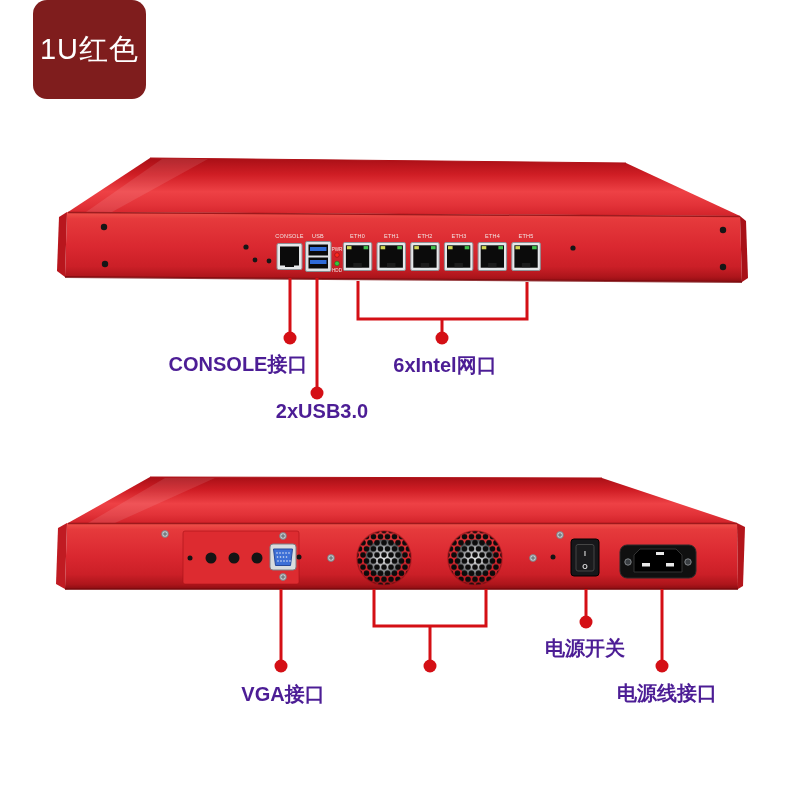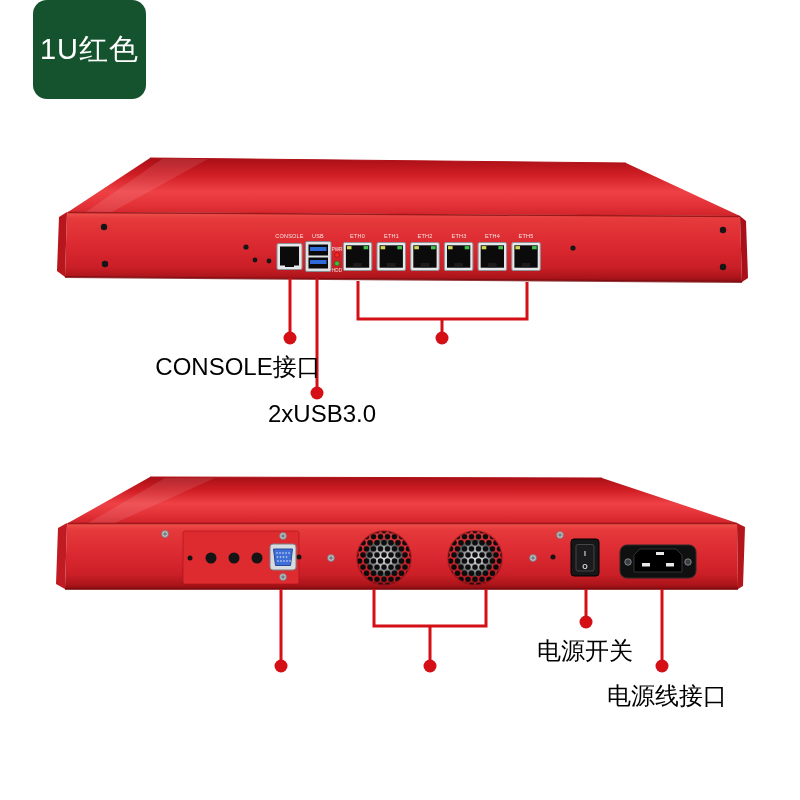--- a/index.html
+++ b/index.html
@@ -1,23 +1,23 @@
 <!DOCTYPE html>
 <html><head>
 <meta charset="utf-8">
 <style>
   html,body{margin:0;padding:0;background:#fff;}
   .stage{position:relative;width:800px;height:800px;background:#ffffff;overflow:hidden;
          font-family:"Liberation Sans",sans-serif;}
-  .badge{position:absolute;left:33px;top:0;width:113px;height:99px;background:#14532d;
+  .badge{position:absolute;left:33px;top:0;width:113px;height:99px;background:#7f1d1d;
          border-radius:14px;color:#fff;font-size:29px;font-weight:500;letter-spacing:1px;
          display:flex;align-items:center;justify-content:center;}
   svg.scene{position:absolute;left:0;top:0;display:block;}
-  .callout-label{position:absolute;transform:translateX(-50%);font-size:24px;font-weight:400;
-         color:#000000;white-space:nowrap;}
+  .callout-label{position:absolute;transform:translateX(-50%);font-size:20px;font-weight:700;
+         color:#4c1d95;white-space:nowrap;}
   .tiny{font-size:5.5px;fill:#f2e3e2;text-anchor:middle;letter-spacing:.2px;}
   .tiny2{font-size:4.6px;fill:#f2e3e2;text-anchor:middle;}
   .swmark{font-size:7px;fill:#dedede;text-anchor:middle;font-weight:700;}
 </style>
 </head>
 <body>
 
 <div class="stage">
 
   <div class="badge">1U红色</div>
@@ -223,15 +223,17 @@
     <g fill="#d40f15">
       <circle cx="281" cy="666" r="6.5"></circle>
       <circle cx="430" cy="666" r="6.5"></circle>
       <circle cx="586" cy="622" r="6.5"></circle>
       <circle cx="662" cy="666" r="6.5"></circle>
     </g>
   </svg>
 
   <div class="callout-label" style="left:238px;top:351px">CONSOLE接口</div>
   <div class="callout-label" style="left:322px;top:400px">2xUSB3.0</div>
+  <div class="callout-label" style="left:445px;top:352px">6xIntel网口</div>
+  <div class="callout-label" style="left:283px;top:681px">VGA接口</div>
   <div class="callout-label" style="left:585px;top:635px">电源开关</div>
   <div class="callout-label" style="left:667px;top:680px">电源线接口</div>
 </div>
 
 </body></html>

